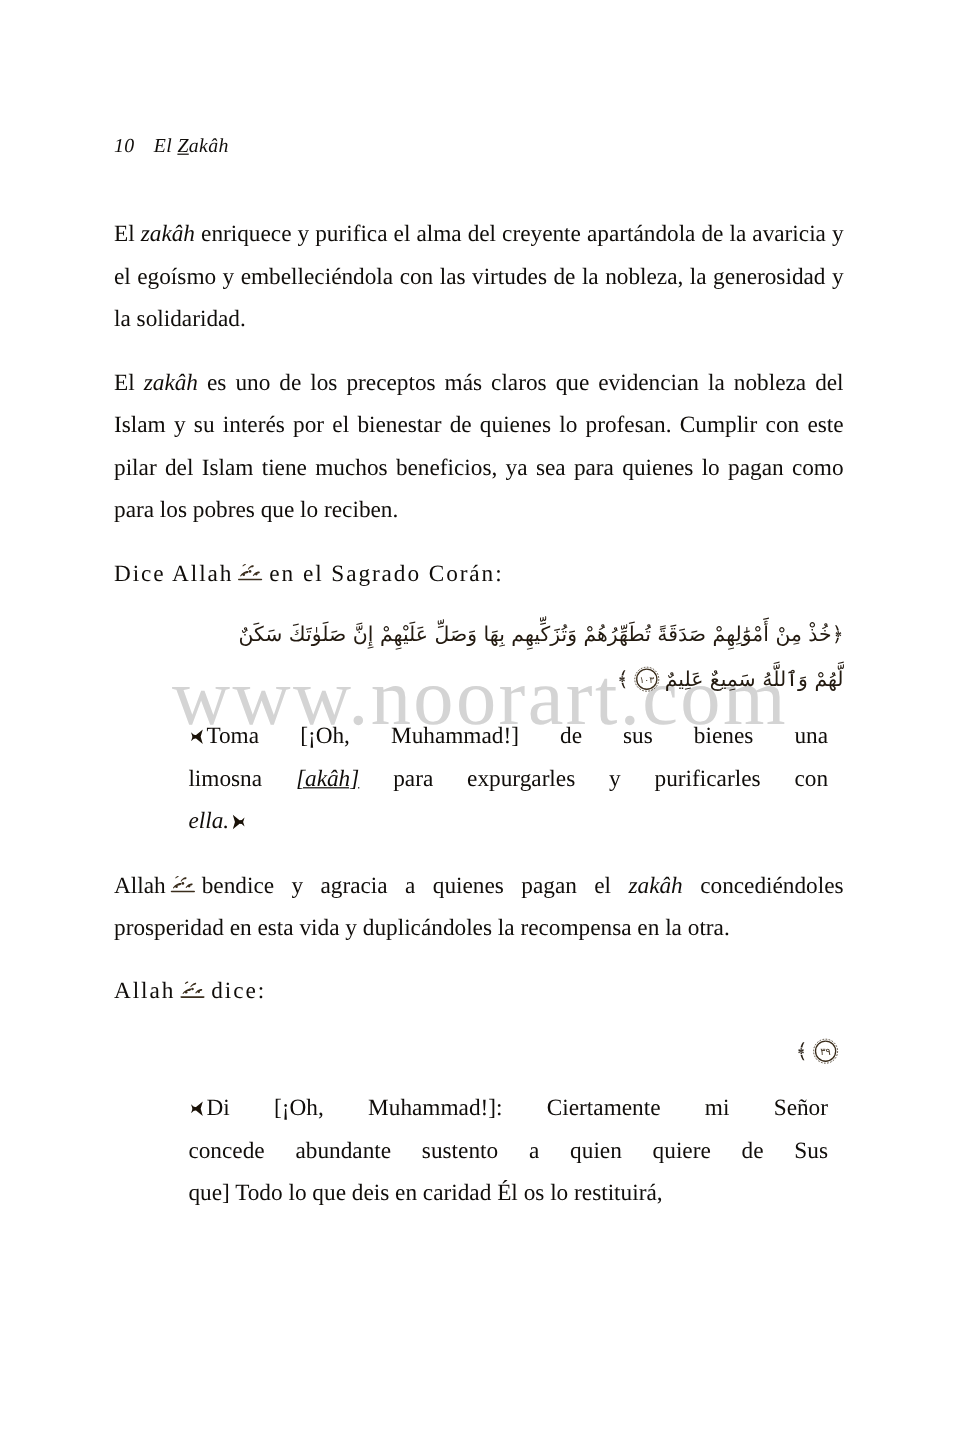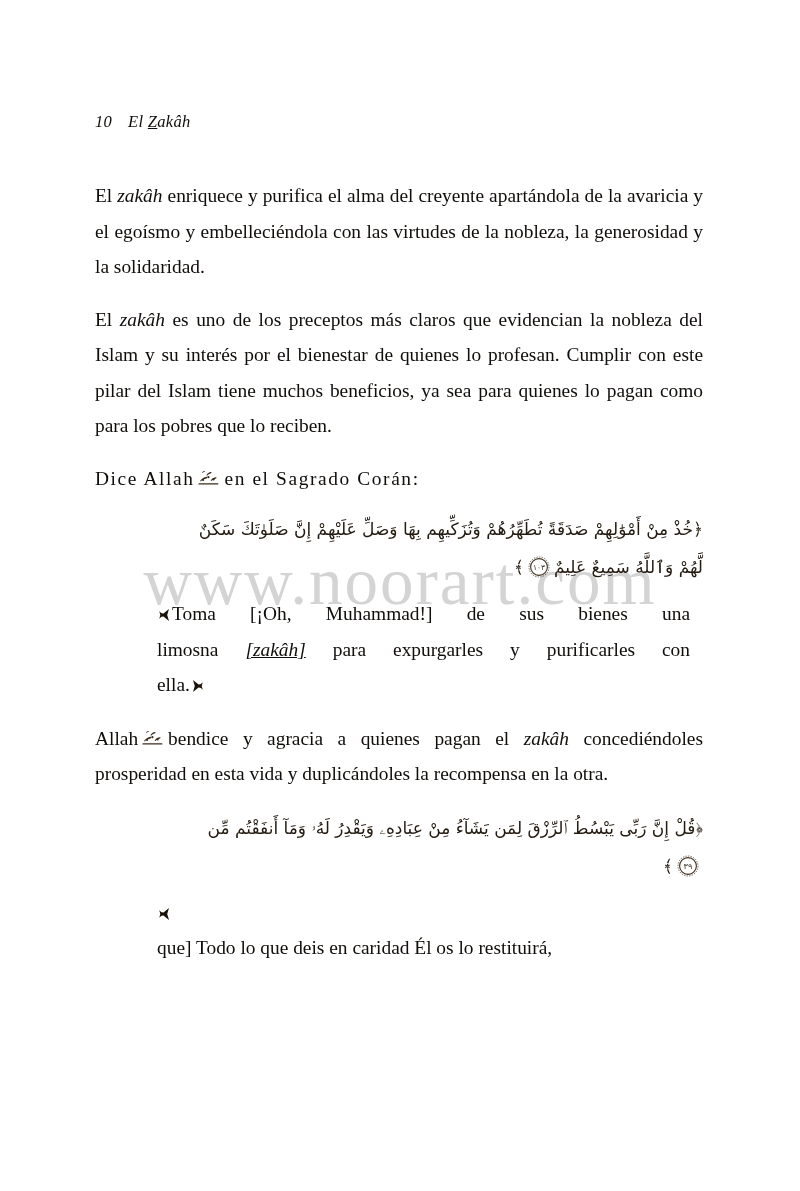--- a/index.html
+++ b/index.html
@@ -133,21 +133,21 @@
     height: 14px;
     vertical-align: -2px;
     margin: 0 1px;
   }
   .orn svg { display: block; }
 
   .ref-line {
     display: flex;
     align-items: baseline;
   }
-  .ref-line .ella { white-space: nowrap; }
+  .ref-line .ella { white-space: nowrap; font-style: italic; }
   .ref-line .ref {
     margin-left: 86px;
     white-space: nowrap;
   }
 
   .intro-line {
     margin: 0 0 6px 0;
     font-size: 19.4px;
     line-height: 35.5px;
     letter-spacing: 0.8px;
@@ -197,21 +197,21 @@
       </span>﴾</span>
     </div>
 
     <div class="translation">
       <span class="tr-line jst"><span class="orn">
         <svg width="13" height="14" viewBox="0 0 13 14" xmlns="http://www.w3.org/2000/svg">
           <path d="M11 1 L3.6 7 L11 13 L9.2 7 Z" fill="#1a1208"></path>
           <path d="M5.4 7 L1.2 3.3 L2.4 7 L1.2 10.7 Z" fill="#1a1208"></path>
           <circle cx="4.2" cy="7" r="1.7" fill="#1a1208"></circle>
         </svg></span><span>Toma [¡Oh, Muhammad!] de sus bienes una</span></span>
-      <span class="tr-line jst"><span>limosna </span><span class="it uline">[zakâh]</span><span> para expurgarles y purificarles con</span></span>
+      <span class="tr-line jst"><span>limosna </span><span class="it uline">[akâh]</span><span> para expurgarles y purificarles con</span></span>
       <span class="tr-line">
         <span class="ref-line">
           <span class="ella"><span>ella.</span><span class="orn">
             <svg width="13" height="14" viewBox="0 0 13 14" xmlns="http://www.w3.org/2000/svg">
               <path d="M2 1 L9.4 7 L2 13 L3.8 7 Z" fill="#1a1208"></path>
               <path d="M7.6 7 L11.8 3.3 L10.6 7 L11.8 10.7 Z" fill="#1a1208"></path>
               <circle cx="8.8" cy="7" r="1.7" fill="#1a1208"></circle>
             </svg></span></span>
         </span>
       </span>
@@ -225,36 +225,50 @@
           <path d="M13.6 10.5c1.3-1.9 2.9-3 4.7-3.3.9-.2 1.4.2 1.2.8-.2.5-.8.8-1.7.9-1.3.2-2.4.8-3.4 2l-.8-.4z"></path>
           <path d="M2.2 13.2h18.4c.5 0 .9.3.9.7s-.4.7-.9.7H2.2c-.5 0-.9-.3-.9-.7s.4-.7.9-.7z"></path>
           <circle cx="6.1" cy="9.9" r="1.1"></circle>
           <circle cx="11.4" cy="7.2" r="1.1"></circle>
           <circle cx="16.6" cy="9.4" r="1.1"></circle>
           <path d="M5 2.6c.6-.9 1.3-1.4 2.2-1.6.5-.1.8.1.7.5-.1.3-.4.5-.9.6-.6.1-1.1.4-1.5 1l-.5-.5z"></path>
         </g>
       </svg>
     </span><span>bendice y agracia a quienes pagan el </span><span class="it">zakâh</span><span> concediéndoles prosperidad en esta vida y duplicándoles la recompensa en la otra.</span></p>
 
+    <div class="intro-line spaced"><span>Allah</span><span class="honorific">
+      <svg width="24" height="17" viewBox="0 0 24 17" xmlns="http://www.w3.org/2000/svg">
+        <g fill="#3a2d1c">
+          <path d="M3 11c1.6-2.2 3.4-3.6 5.6-4.1 1.1-.2 1.8.1 1.6.8-.2.7-1.1 1.1-2.2 1.2-1.6.2-3 1-4.3 2.5l-.7-.4z"></path>
+          <path d="M9.5 5.3c.9-1.6 2.2-2.7 3.8-3.2.8-.3 1.3 0 1.2.5-.1.6-.7 1-1.6 1.2-1.1.3-2.1.9-2.8 1.9l-.6-.4z"></path>
+          <path d="M13.6 10.5c1.3-1.9 2.9-3 4.7-3.3.9-.2 1.4.2 1.2.8-.2.5-.8.8-1.7.9-1.3.2-2.4.8-3.4 2l-.8-.4z"></path>
+          <path d="M2.2 13.2h18.4c.5 0 .9.3.9.7s-.4.7-.9.7H2.2c-.5 0-.9-.3-.9-.7s.4-.7.9-.7z"></path>
+          <circle cx="6.1" cy="9.9" r="1.1"></circle>
+          <circle cx="11.4" cy="7.2" r="1.1"></circle>
+          <circle cx="16.6" cy="9.4" r="1.1"></circle>
+          <path d="M5 2.6c.6-.9 1.3-1.4 2.2-1.6.5-.1.8.1.7.5-.1.3-.4.5-.9.6-.6.1-1.1.4-1.5 1l-.5-.5z"></path>
+        </g>
+      </svg>
+    </span><span>dice:</span></div>
 
     <div class="ayah">
-      <span class="ayah-line l1">﴿<span>قُلْ إِنَّ رَبِّى يَبْسُطُ ٱلرِّزْقَ لِمَن يَشَآءُ مِنْ عِبَادِهِۦ وَيَقْدِرُ لَهُۥ وَمَآ أَنفَقْتُم مِّن</span></span>
       <span class="ayah-line l2"><span class="ayah-num">
         <svg width="24" height="24" viewBox="0 0 24 24" xmlns="http://www.w3.org/2000/svg">
           <circle cx="12" cy="12" r="8.4" fill="none" stroke="#3a2d1c" stroke-width="1.1"></circle>
           <circle cx="12" cy="12" r="10" fill="none" stroke="#3a2d1c" stroke-width="0.7" stroke-dasharray="1.4 1.2"></circle>
           <text x="12" y="15.4" text-anchor="middle" font-size="8.2" font-family="DejaVu Sans, sans-serif" fill="#3a2d1c">٣٩</text>
         </svg>
       </span>﴾</span>
     </div>
 
     <div class="translation">
       <span class="tr-line jst"><span class="orn">
         <svg width="13" height="14" viewBox="0 0 13 14" xmlns="http://www.w3.org/2000/svg">
           <path d="M11 1 L3.6 7 L11 13 L9.2 7 Z" fill="#1a1208"></path>
           <path d="M5.4 7 L1.2 3.3 L2.4 7 L1.2 10.7 Z" fill="#1a1208"></path>
           <circle cx="4.2" cy="7" r="1.7" fill="#1a1208"></circle>
-        </svg></span></span>
+        </svg></span><span>Di [¡Oh, Muhammad!]: Ciertamente mi Señor</span></span>
+      <span class="tr-line jst">concede abundante sustento a quien quiere de Sus</span>
       <span class="tr-line">que] Todo lo que deis en caridad Él os lo restituirá,</span>
     </div>
 
   </div>
 </div>
 
 </body></html>

